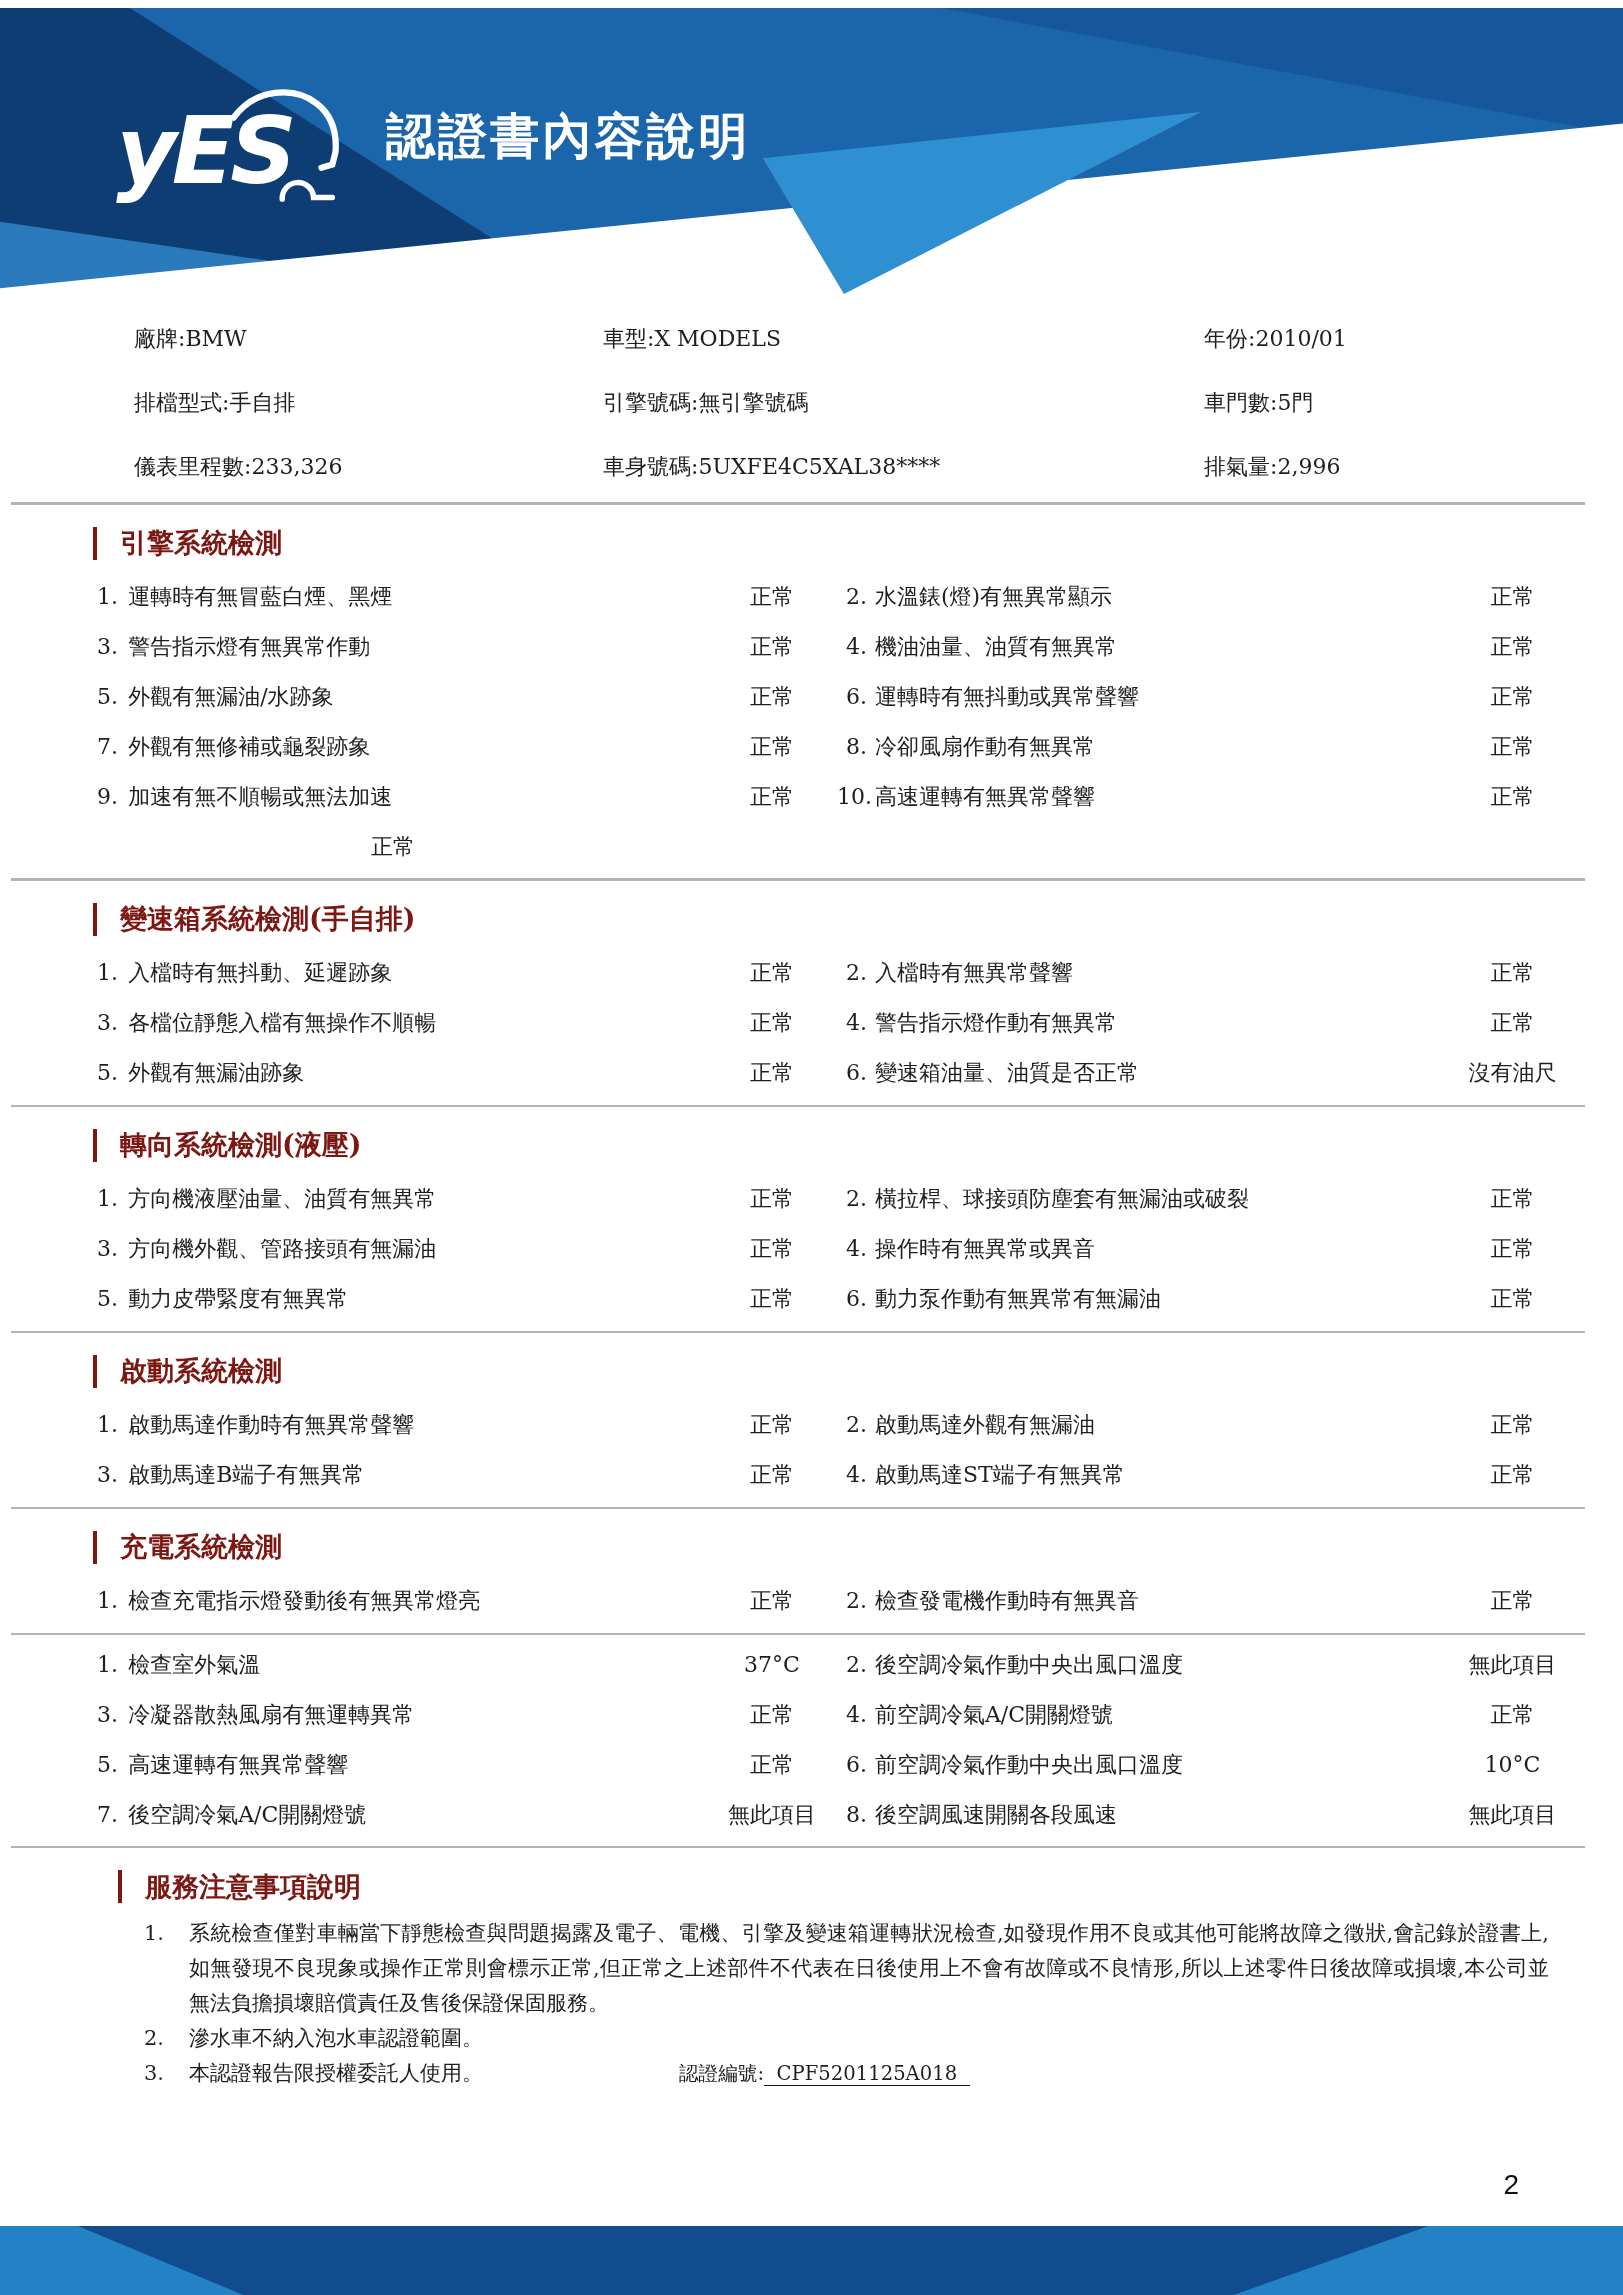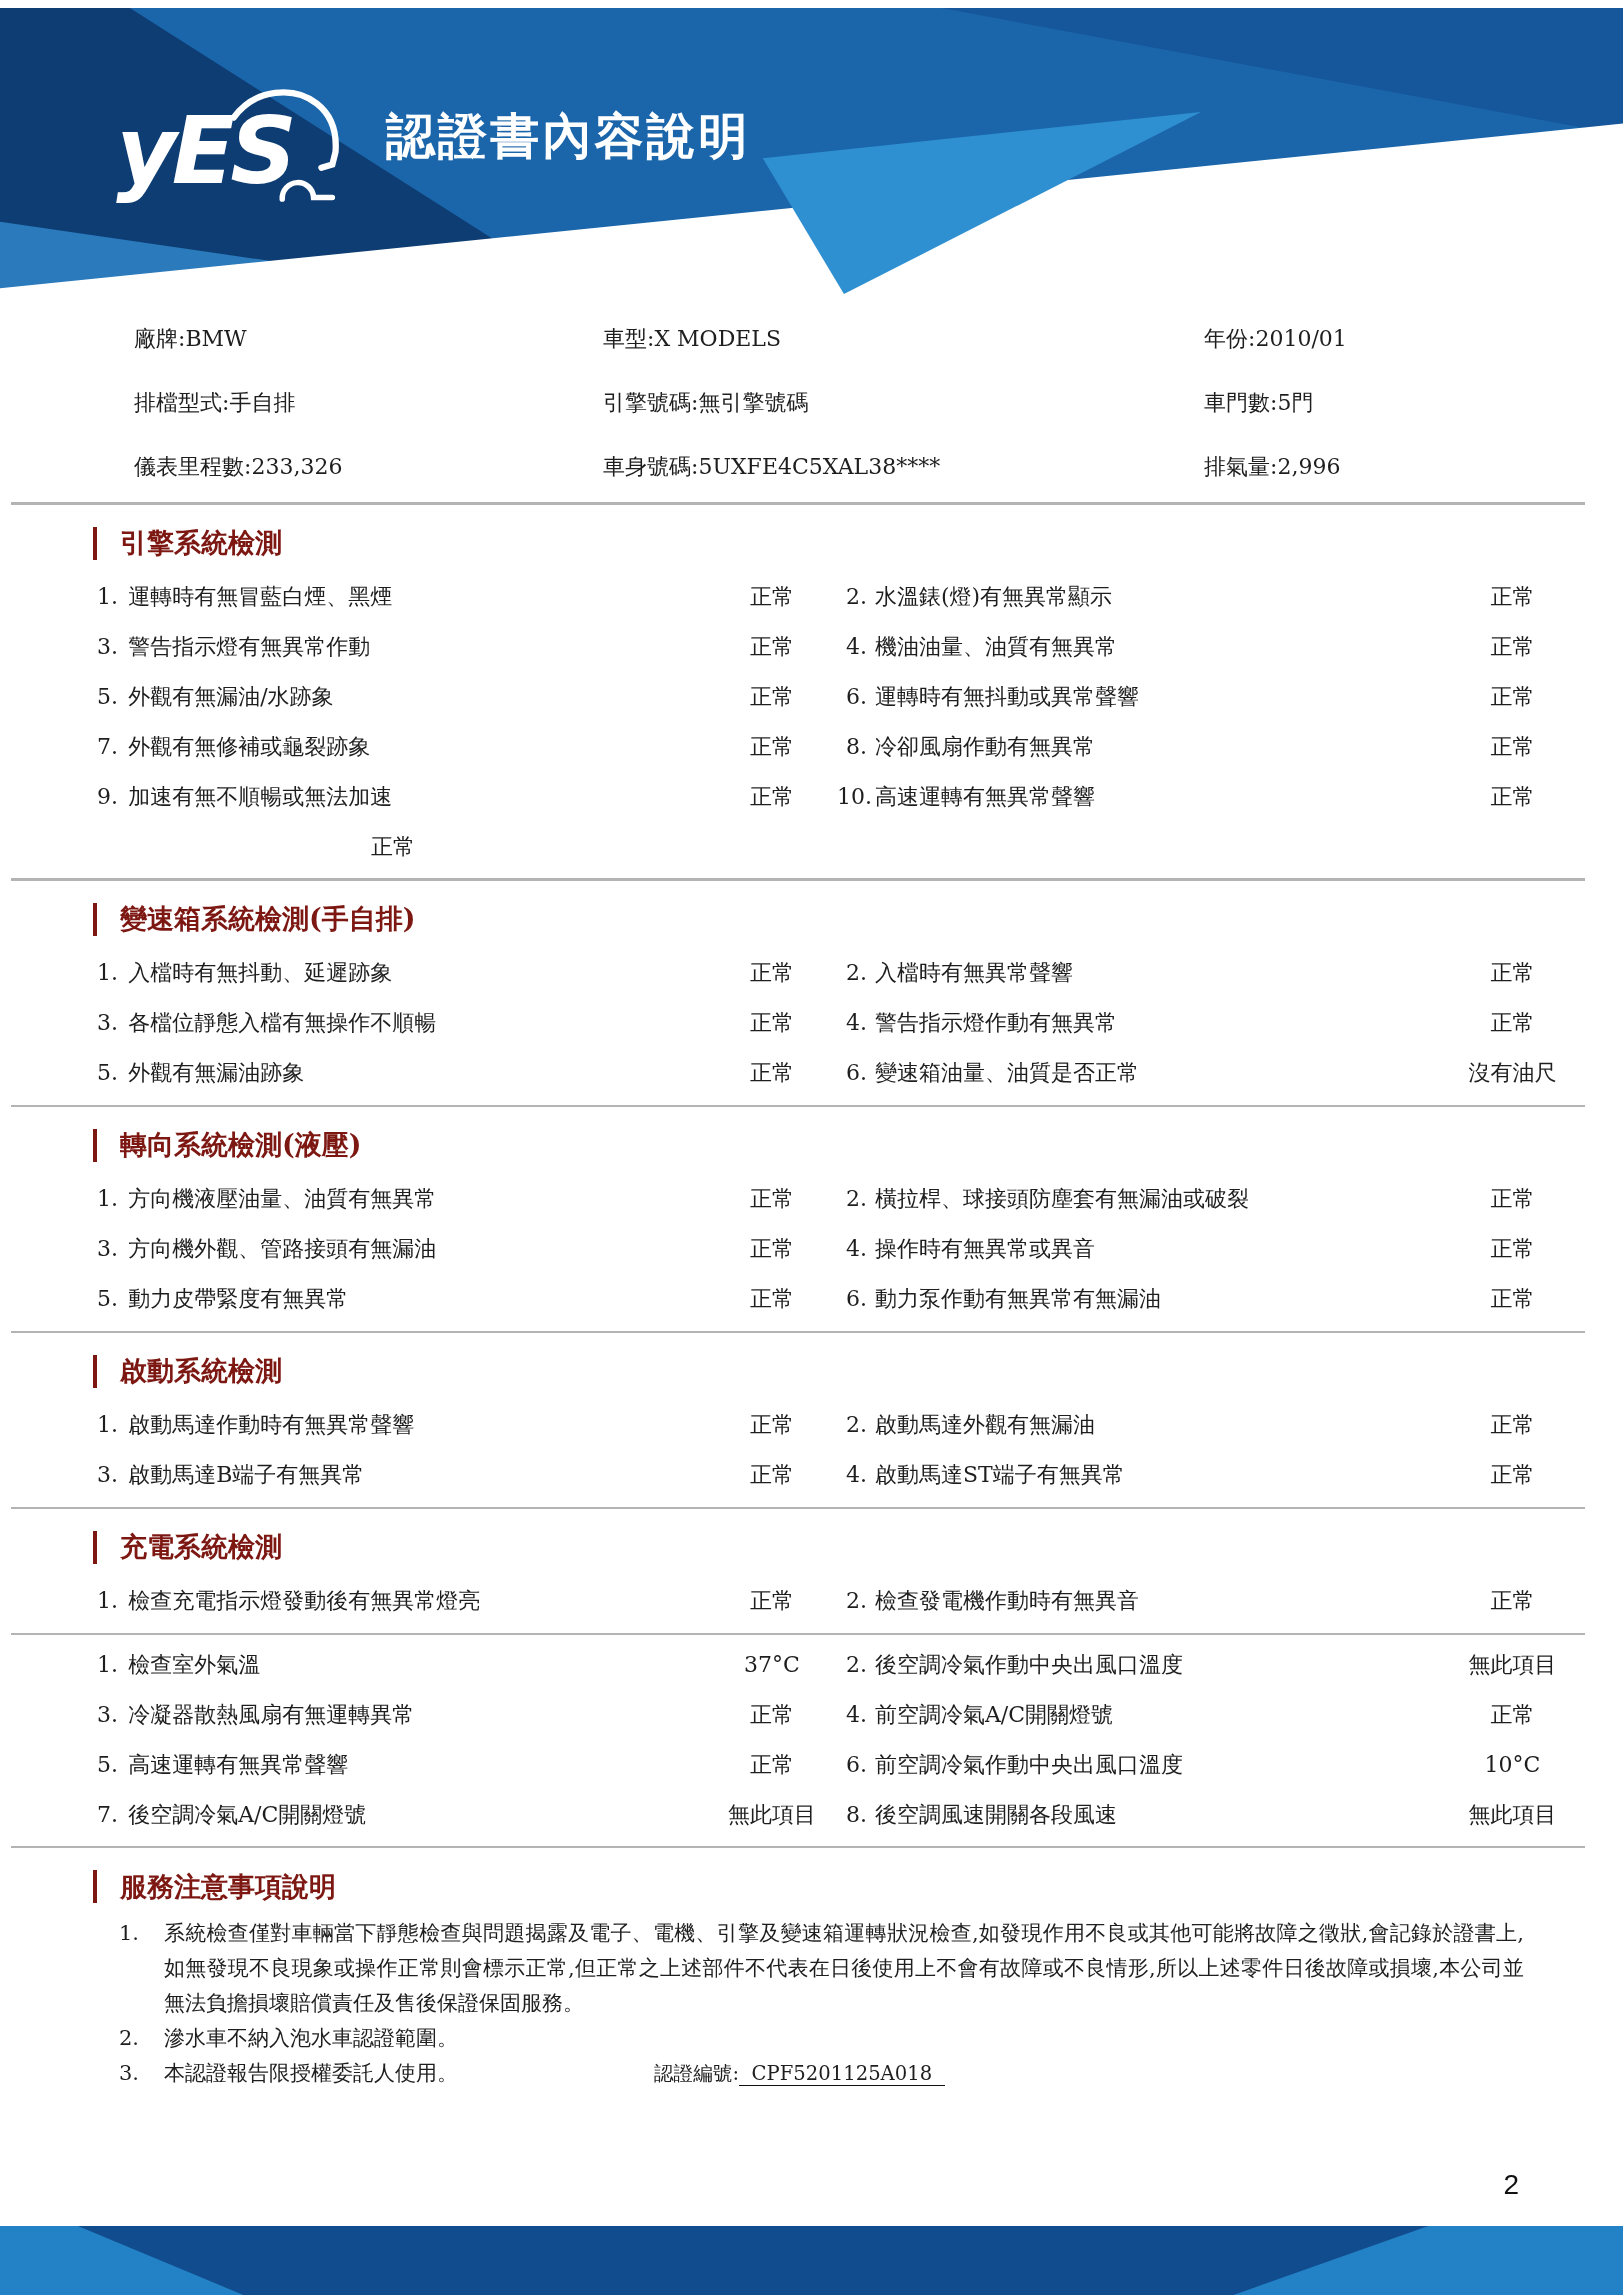--- a/index.html
+++ b/index.html
@@ -32,21 +32,21 @@
              font-size:27px;font-weight:bold;color:#7c1712;}
   .sec-title::before{content:"";position:absolute;left:0;top:1.6px;width:3.9px;height:33px;background:#7c1712;}
   .items{display:grid;grid-template-columns:628px 130px 601px 149px;grid-auto-rows:50px;
          align-items:center;font-size:22px;}
   .cell{display:flex;align-items:baseline;white-space:nowrap;}
   .cell .num{flex:none;width:39px;text-align:right;margin-right:10.2px;}
   .cell.rc .num{width:30px;margin-right:7.9px;}
   .res{text-align:center;white-space:nowrap;}
 
   
-  .notes{padding:0 37px 0 79px;}
+  .notes{padding:0 37px 0 104px;}
   .note{display:flex;align-items:baseline;font-size:21px;line-height:35px;}
   .note .num{flex:none;margin-left:40px;width:45px;}
   .note .body{width:1360px;text-align:justify;}
   .note .body.short{width:auto;}
   .cert{margin-left:196px;font-size:19.6px;white-space:nowrap;}
   .cert-value{border-bottom:1.6px solid #111;padding:0 12.6px;}
 
   .page-number{position:absolute;top:2169px;right:104px;font-size:28px;color:#111;
                font-family:"Liberation Sans","DejaVu Sans",sans-serif;}
 

